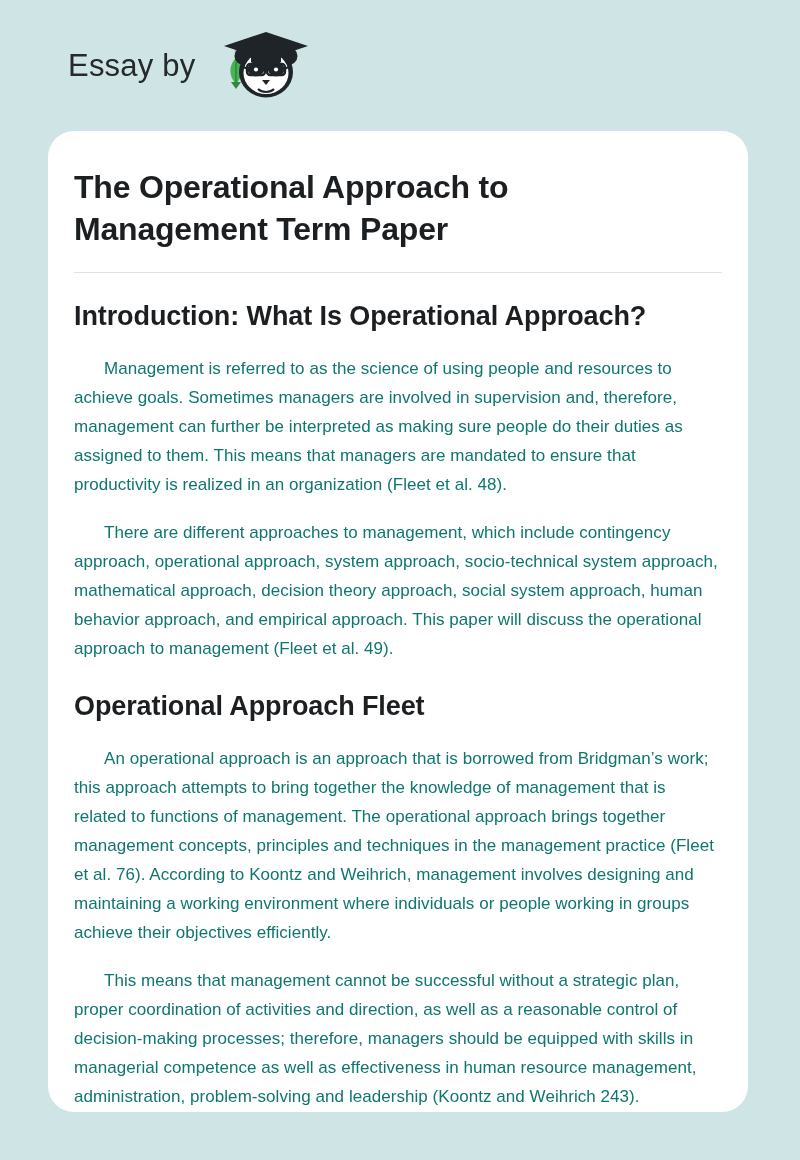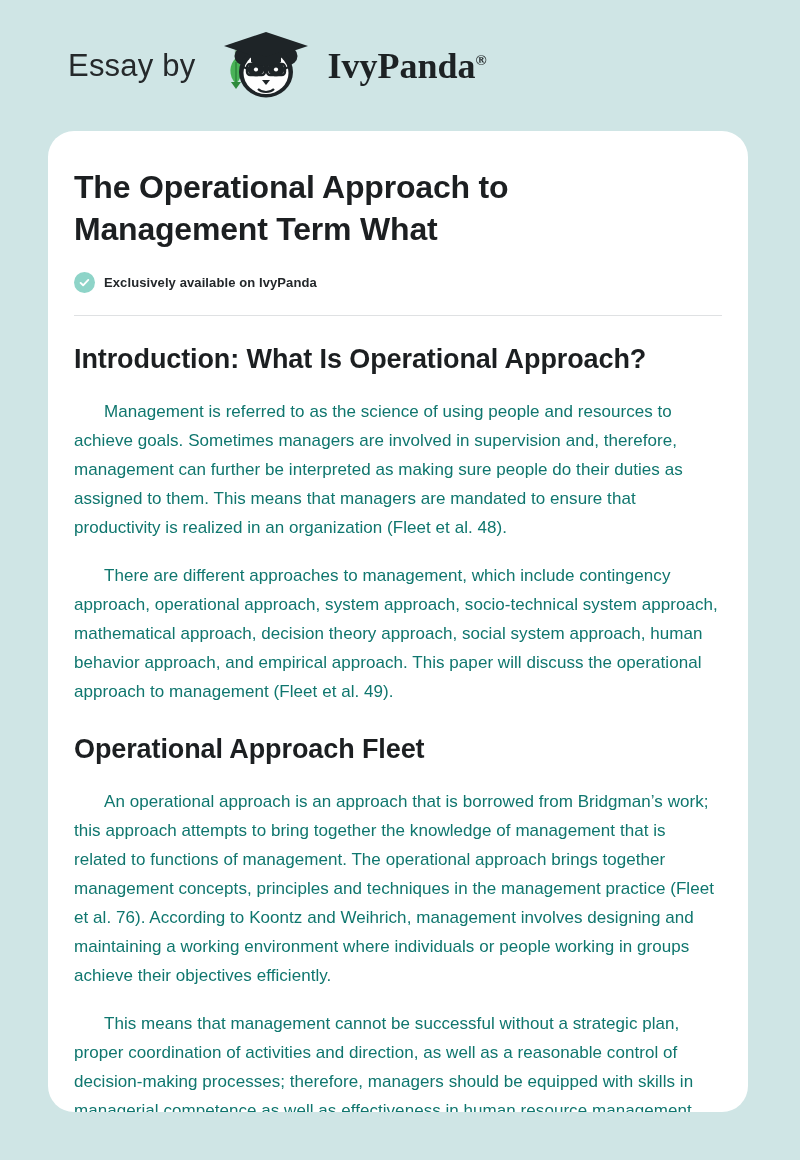--- a/index.html
+++ b/index.html
@@ -175,40 +175,29 @@
         <circle cx="67" cy="41.5" r="2.1" fill="#ffffff"></circle>
 
         <path d="M53 52 L61 52 L57 57 Z" fill="#1e2427"></path>
         <path d="M49 61 C53 65, 61 65, 65 61" stroke="#1e2427" stroke-width="2.2" fill="none"></path>
 
         <path d="M57 4 L99 18 L57 32 L15 18 Z" fill="#1e2427"></path>
         <path d="M42 24 L42 34 C42 34, 48 38, 57 38 C66 38, 72 34, 72 34 L72 24 L57 29 Z" fill="#1e2427"></path>
       </g>
     </svg>
 
-    <span class="wordmark">
-      <span>IvyPanda</span><span class="reg">®</span>
-    </span>
 
   </div>
 </div>
 
 <div class="paper-card">
   <div class="card-inner">
 
-    <h1 class="doc-title">The Operational Approach to Management Term What</h1>
-
-    <div class="exclusive-row">
-      <span class="check-badge">
-        <svg width="13" height="13" viewBox="0 0 13 13" aria-hidden="true">
-          <path d="M2.6 6.9 L5.1 9.3 L10.3 3.9" stroke="#ffffff" stroke-width="1.9" fill="none" stroke-linecap="round" stroke-linejoin="round"></path>
-        </svg>
-      </span>
-      <span class="exclusive-text">Exclusively available on IvyPanda</span>
-    </div>
+    <h1 class="doc-title">The Operational Approach to Management Term Paper</h1>
+
 
     <hr class="rule">
 
     <h2 class="sec-heading">Introduction: What Is Operational Approach?</h2>
     <p class="para first-after-heading">Management is referred to as the science of using people and resources to achieve goals. Sometimes managers are involved in supervision and, therefore, management can further be interpreted as making sure people do their duties as assigned to them. This means that managers are mandated to ensure that productivity is realized in an organization (Fleet et al. 48).</p>
     <p class="para">There are different approaches to management, which include contingency approach, operational approach, system approach, socio-technical system approach, mathematical approach, decision theory approach, social system approach, human behavior approach, and empirical approach. This paper will discuss the operational approach to management (Fleet et al. 49).</p>
 
     <h2 class="sec-heading">Operational Approach Fleet</h2>
     <p class="para first-after-heading">An operational approach is an approach that is borrowed from Bridgman’s work; this approach attempts to bring together the knowledge of management that is related to functions of management. The operational approach brings together management concepts, principles and techniques in the management practice (Fleet et al. 76). According to Koontz and Weihrich, management involves designing and maintaining a working environment where individuals or people working in groups achieve their objectives efficiently.</p>
     <p class="para">This means that management cannot be successful without a strategic plan, proper coordination of activities and direction, as well as a reasonable control of decision-making processes; therefore, managers should be equipped with skills in managerial competence as well as effectiveness in human resource management, administration, problem-solving and leadership (Koontz and Weihrich 243).</p>

